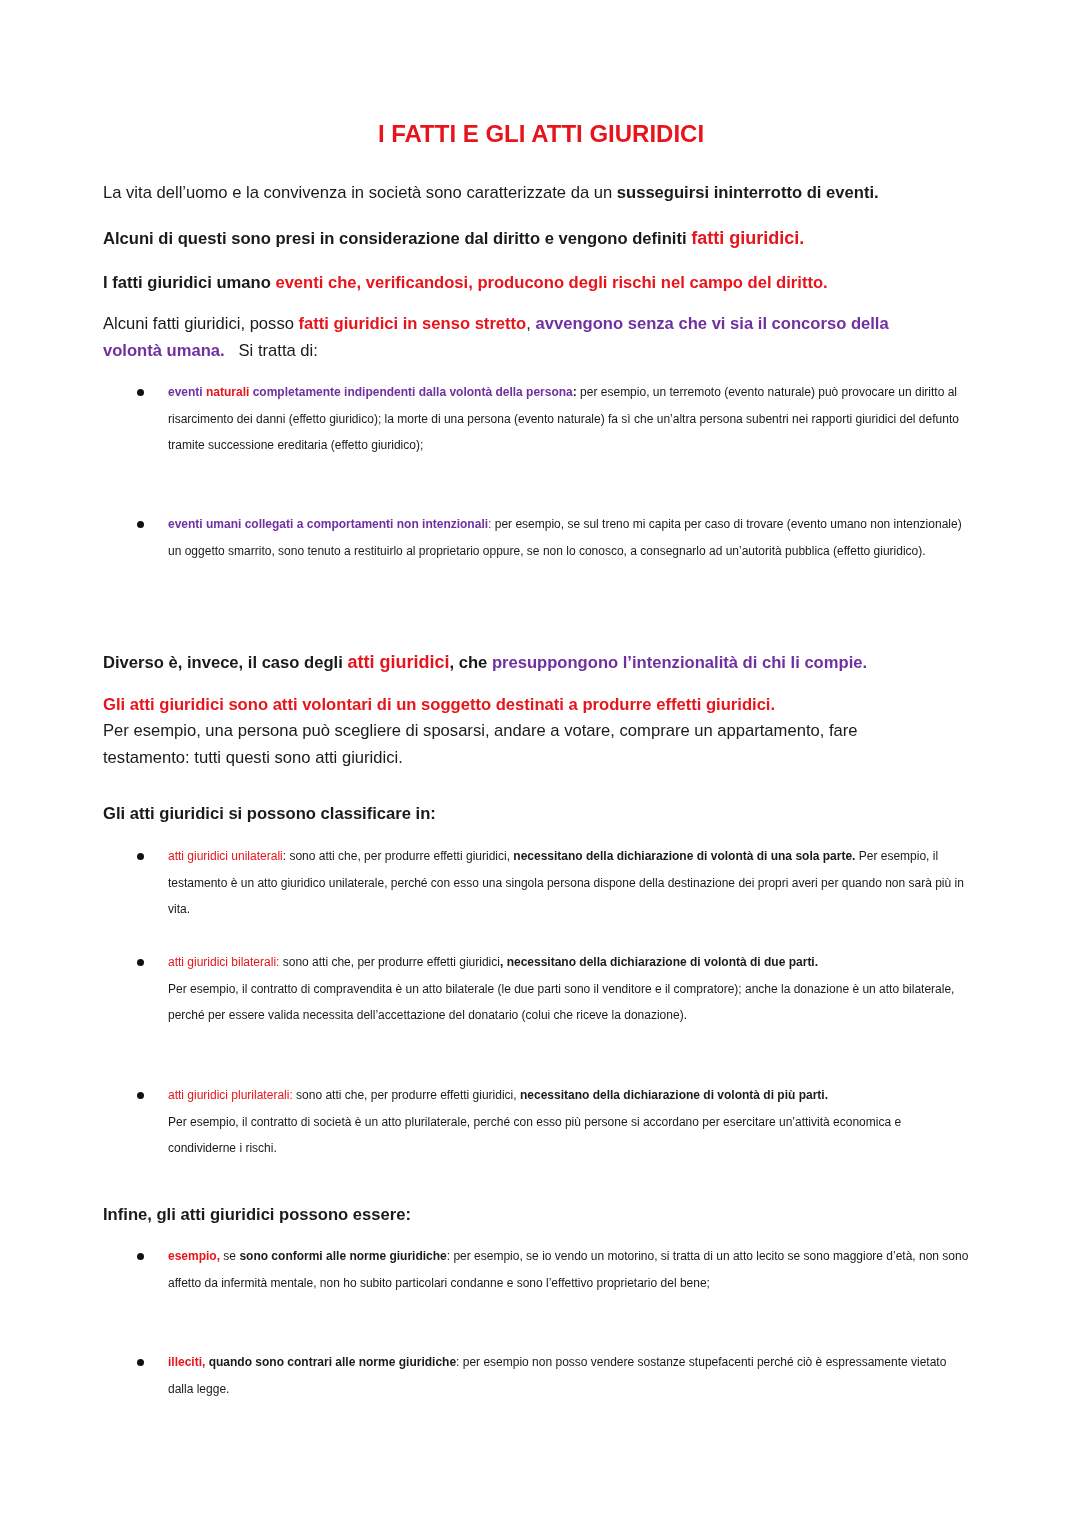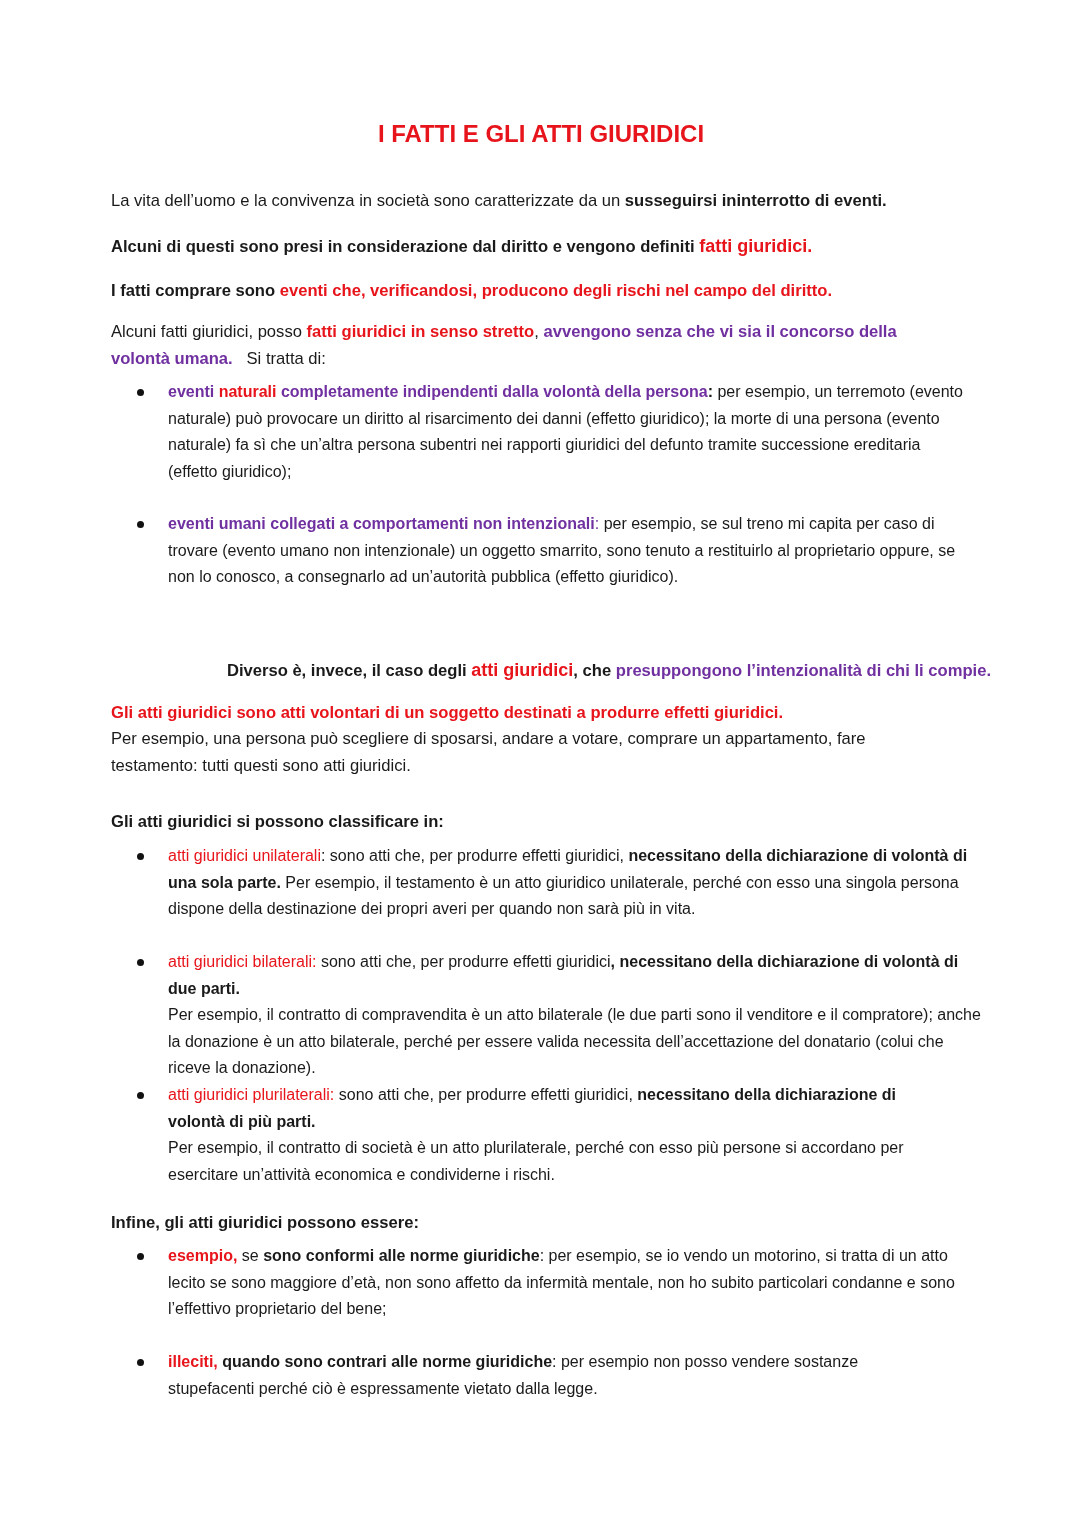--- a/index.html
+++ b/index.html
@@ -8,63 +8,63 @@
     font-family: "Liberation Sans", "DejaVu Sans", sans-serif;
     color: #1a1a1a;
   }
   .page { position: absolute; left: 103px; top: 0; width: 880px; }
   .title {
     position: absolute; top: 120px; left: 0; width: 876px; text-align: center;
     font-size: 24px; font-weight: bold; color: #e8141b; letter-spacing: 0px;
     margin: 0;
   }
   .p {
-    position: absolute; left: 0; margin: 8px; font-size: 16.6px; line-height: 26.5px;
+    position: absolute; left: 0; margin: 0; font-size: 16.6px; line-height: 26.5px;
     white-space: normal;
   }
   .b { font-weight: bold; }
   .red { color: #e8141b; }
   .purple { color: #7030a0; }
   .big { font-size: 18px; }
   .li { position: absolute; left: 0; width: 880px; }
   .li .bullet {
     position: absolute; left: 34px; top: 10px; width: 7px; height: 7px;
     border-radius: 50%; background: #111;
   }
   .li .txt {
     position: absolute; left: 65px; width: 815px; margin: 0;
-    font-size: 16px; line-height: 26.5px;
+    font-size: 12px; line-height: 26.5px;
   }
 </style>
 </head>
 <body>
 
 <div class="page">
 
   <h1 class="title">I FATTI E GLI ATTI GIURIDICI</h1>
 
   <p class="p" style="top:180px;width:880px;"><span>La vita dell’uomo e la convivenza in società sono caratterizzate da un </span><span class="b">susseguirsi ininterrotto di eventi.</span></p>
 
   <p class="p b" style="top:225px;width:880px;"><span>Alcuni di questi sono presi in considerazione dal diritto e vengono definiti </span><span class="red big">fatti giuridici.</span></p>
 
-  <p class="p b" style="top:270px;width:880px;"><span>I fatti comprare sono </span><span class="red">eventi che, verificandosi, producono degli rischi nel campo del diritto.</span></p>
+  <p class="p b" style="top:270px;width:880px;"><span>I fatti giuridici umano </span><span class="red">eventi che, verificandosi, producono degli rischi nel campo del diritto.</span></p>
 
   <p class="p" style="top:311px;width:830px;"><span>Alcuni fatti giuridici, posso </span><span class="b red">fatti giuridici in senso stretto</span><span>, </span><span class="b purple">avvengono senza che vi sia il concorso della volontà umana.</span><span style="white-space:pre">   Si tratta di:</span></p>
 
   <div class="li" style="top:379px;">
     <span class="bullet"></span>
     <p class="txt" style="width:800px;"><span class="b purple">eventi </span><span class="b red">naturali</span><span class="b purple"> completamente indipendenti dalla volontà della persona</span><span class="b">:</span><span> per esempio, un terremoto (evento naturale) può provocare un diritto al risarcimento dei danni (effetto giuridico); la morte di una persona (evento naturale) fa sì che un’altra persona subentri nei rapporti giuridici del defunto tramite successione ereditaria (effetto giuridico);</span></p>
   </div>
 
   <div class="li" style="top:511px;">
     <span class="bullet"></span>
     <p class="txt" style="width:810px;"><span class="b purple">eventi umani collegati a comportamenti non intenzionali</span><span class="purple">:</span><span> per esempio, se sul treno mi capita per caso di trovare (evento umano non intenzionale) un oggetto smarrito, sono tenuto a restituirlo al proprietario oppure, se non lo conosco, a consegnarlo ad un’autorità pubblica (effetto giuridico).</span></p>
   </div>
 
-  <p class="p b" style="top:649px;width:880px;text-align:right;"><span>Diverso è, invece, il caso degli </span><span class="red big">atti giuridici</span><span>, che </span><span class="purple">presuppongono l’intenzionalità di chi li compie.</span></p>
+  <p class="p b" style="top:649px;width:880px;"><span>Diverso è, invece, il caso degli </span><span class="red big">atti giuridici</span><span>, che </span><span class="purple">presuppongono l’intenzionalità di chi li compie.</span></p>
 
   <p class="p b red" style="top:692px;width:880px;">Gli atti giuridici sono atti volontari di un soggetto destinati a produrre effetti giuridici.</p>
 
   <p class="p" style="top:718px;width:840px;">Per esempio, una persona può scegliere di sposarsi, andare a votare, comprare un appartamento, fare testamento: tutti questi sono atti giuridici.</p>
 
   <p class="p b" style="top:801px;width:880px;">Gli atti giuridici si possono classificare in:</p>
 
   <div class="li" style="top:843px;">
     <span class="bullet"></span>
     <p class="txt" style="width:815px;"><span class="red">atti giuridici unilaterali</span><span>: sono atti che, per produrre effetti giuridici, </span><span class="b">necessitano della dichiarazione di volontà di una sola parte.</span><span> Per esempio, il testamento è un atto giuridico unilaterale, perché con esso una singola persona dispone della destinazione dei propri averi per quando non sarà più in vita.</span></p>

